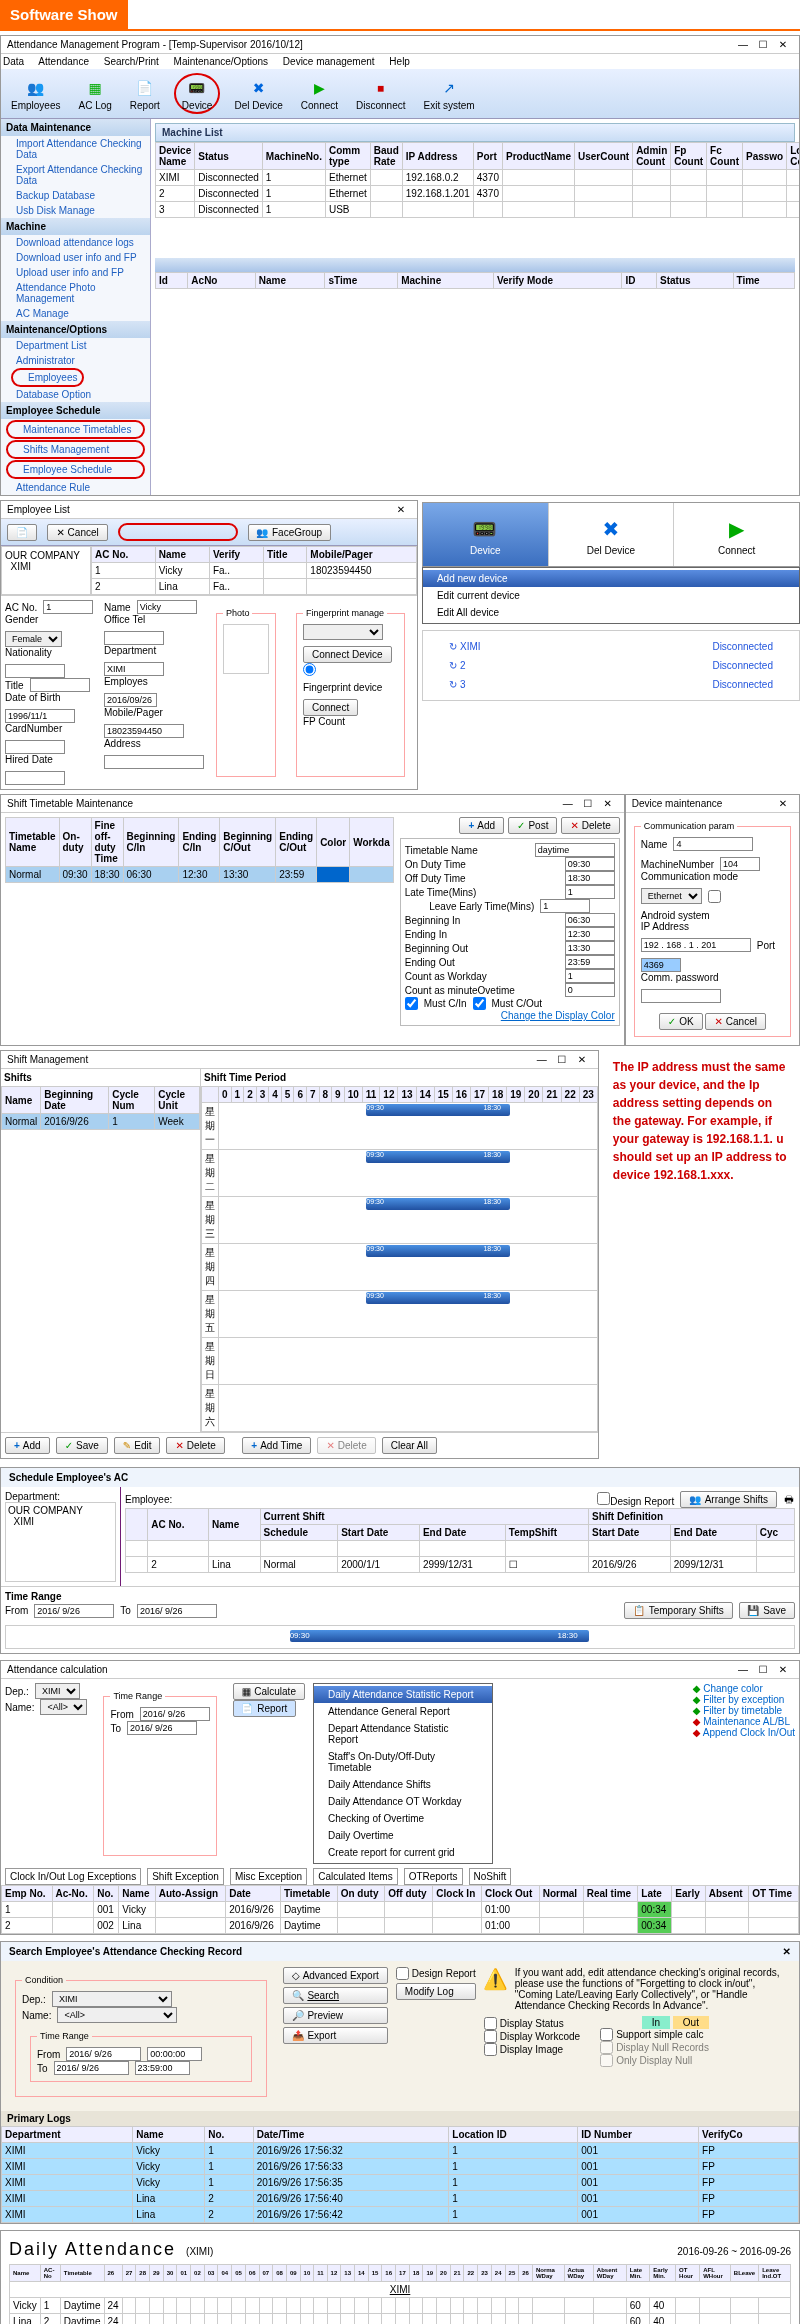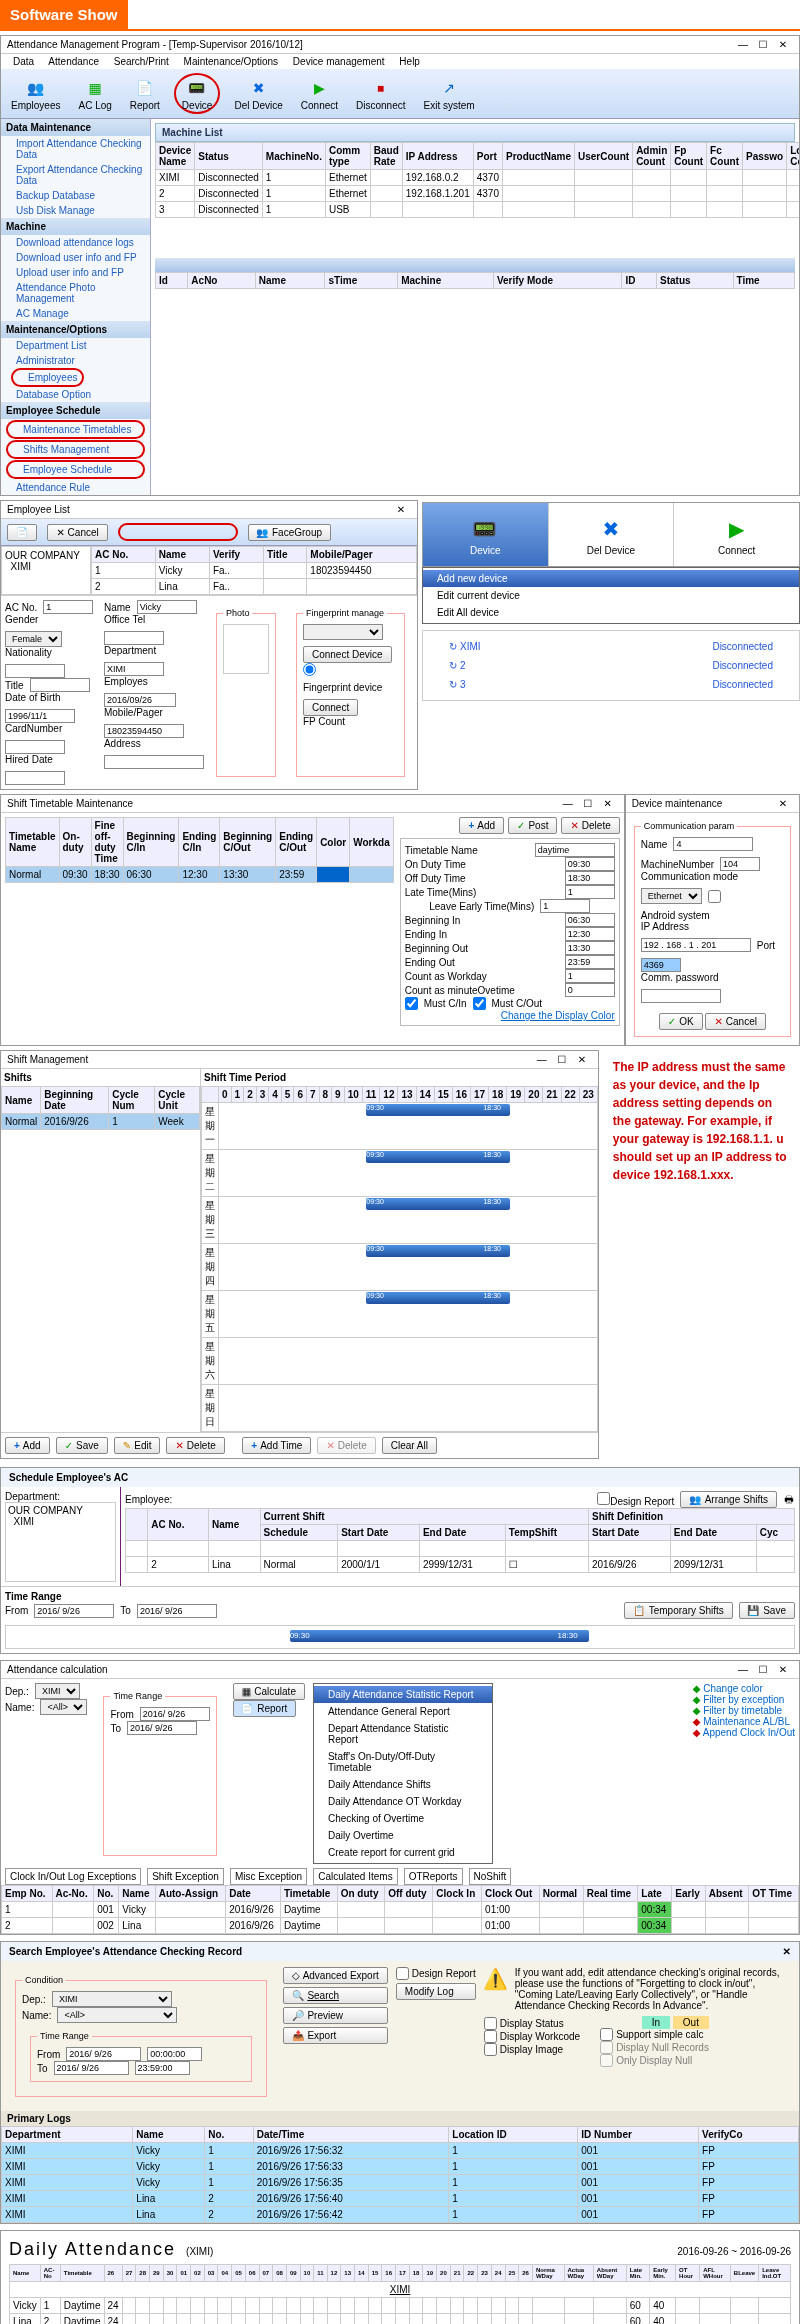--- a/index.html
+++ b/index.html
@@ -2,21 +2,21 @@
 <html><head>
 <meta charset="utf-8">
 <style>
 * { margin:0; padding:0; box-sizing:border-box; font-family:Tahoma,Arial,sans-serif; font-size:10px; }
 body { width:800px; background:#fff; }
 .header { background:#ff6600; color:#fff; padding:6px 10px; font-size:15px; font-weight:bold; display:inline-block; }
 .header-rule { border-bottom:2px solid #ff6600; margin-bottom:4px;}
 .win { border:1px solid #999; margin:2px 0; background:#fff; position:relative; }
 .titlebar { background:#fff; padding:3px 6px; border-bottom:1px solid #ccc; display:flex; justify-content:space-between; }
 .titlebar .ctrls span { display:inline-block; width:20px; text-align:center; }
-.menubar { padding:2px 12px; background:#fff; }
+.menubar { padding:2px 2px; background:#fff; }
 .menubar span { margin-right:12px; }
 .toolbar { background:linear-gradient(#e8f0ff,#c9ddf5); padding:4px 6px; display:flex; gap:10px; align-items:center; border-bottom:1px solid #99b; }
 .tbtn { display:flex; flex-direction:column; align-items:center; font-size:9px; padding:2px 4px;}
 .tbtn .ico { width:24px; height:24px; border-radius:4px; display:flex; align-items:center; justify-content:center; font-size:14px;}
 .sidepane { float:left; width:150px; background:#f4f7fc; border-right:1px solid #aac; font-size:9px; }
 .sidepane .group { background:linear-gradient(#d6e4f5,#bcd4ee); padding:3px 5px; font-weight:bold;}
 .sidepane .item { padding:2px 5px 2px 15px; color:#2060c0; }
 .mainarea { margin-left:150px; background:#fff; min-height:220px; padding:4px;}
 .tabh { background:linear-gradient(#e8f0ff,#c9ddf5); padding:3px 6px; font-weight:bold; color:#235; border:1px solid #9bc;}
 table.grid { border-collapse:collapse; width:100%; font-size:9px;}
@@ -306,21 +306,21 @@
     <div class="flexrow">
             <span>Office Tel</span>
             <input type="text" style="width: 60px;">
           </div>
     <div class="flexrow">
             <span>Department</span>
             <input type="text" style="width: 60px;" value="XIMI">
           </div>
     <div class="flexrow">
             <span>Employes</span>
-            <input type="text" style="width: 72px;" value="2016/09/26">
+            <input type="text" style="width: 53px;" value="2016/09/26">
           </div>
     <div class="flexrow">
             <span>Mobile/Pager</span>
             <input type="text" style="width: 80px;" value="18023594450">
           </div>
     <div class="flexrow">
             <span>Address</span>
             <input type="text" style="width: 100px;">
           </div>
    </div>
@@ -612,25 +612,25 @@
               </tr>
               <tr>
                 <td>星期五</td>
                 <td colspan="24" style="position: relative; height: 14px;">
                   <div class="ganttbar" style="position: absolute; left: 39%; width: 38%; top: 1px;"></div>
                   <span style="position: absolute; left: 39%; color: rgb(255, 255, 255); font-size: 7px; top: 1px;">09:30</span>
                   <span style="position: absolute; left: 70%; color: rgb(255, 255, 255); font-size: 7px; top: 1px;">18:30</span>
                 </td>
               </tr>
               <tr>
+                <td>星期日</td>
+                <td colspan="24" style="position: relative; height: 14px;"></td>
+              </tr>
+              <tr>
                 <td>星期六</td>
-                <td colspan="24" style="position: relative; height: 14px;"></td>
-              </tr>
-              <tr>
-                <td>星期日</td>
                 <td colspan="24" style="position: relative; height: 14px;"></td>
               </tr>
             </tbody>
           </table>
    </div>
   </div>
   <div style="padding:4px;border-top:1px solid #ccc;" class="flexrow">
    <span class="btn plus">Add</span>
    <span class="btn green">Save</span>
    <span class="btn pen">Edit</span>

